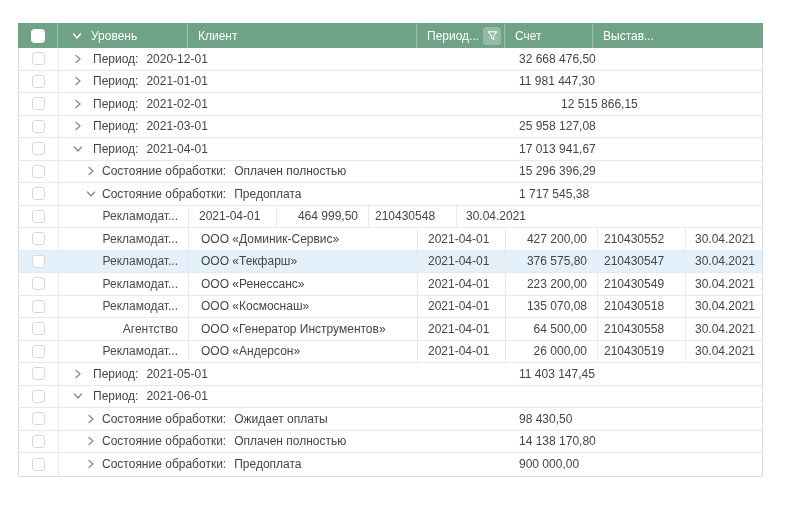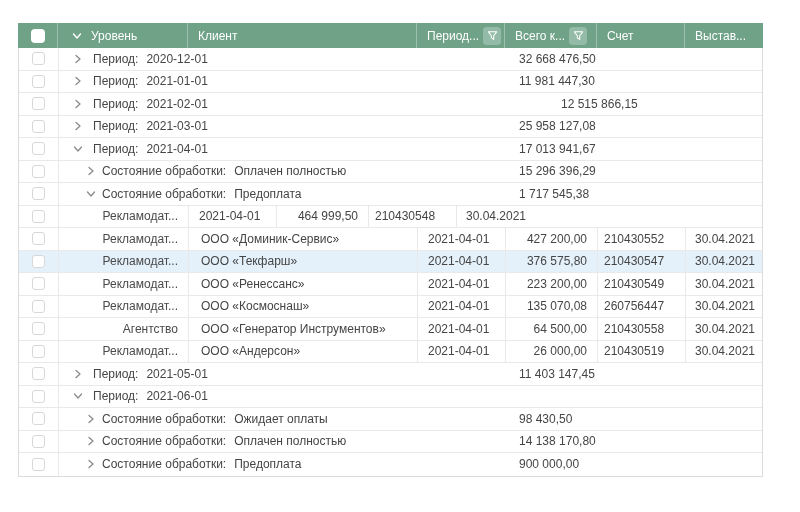--- a/index.html
+++ b/index.html
@@ -80,28 +80,20 @@
       <span class="lbl">Клиент</span>
     </div>
     <div class="hcell c-period">
       <span class="lbl">Период...</span>
       <span class="fbtn">
         <svg width="11" height="11" viewBox="0 0 12 12">
             <path d="M1.5 2 H10.5 L7.3 6.2 V10.3 L4.7 8.6 V6.2 Z" fill="none" stroke="#ffffff" stroke-width="1.1" stroke-linejoin="round"></path>
           </svg>
       </span>
     </div>
-    <div class="hcell c-total">
-      <span class="lbl">Всего к...</span>
-      <span class="fbtn">
-        <svg width="11" height="11" viewBox="0 0 12 12">
-            <path d="M1.5 2 H10.5 L7.3 6.2 V10.3 L4.7 8.6 V6.2 Z" fill="none" stroke="#ffffff" stroke-width="1.1" stroke-linejoin="round"></path>
-          </svg>
-      </span>
-    </div>
     <div class="hcell c-invoice">
       <span class="lbl">Счет</span>
     </div>
     <div class="hcell c-billed">
       <span class="lbl">Выстав...</span>
     </div>
   </div>
   <div id="grid-body">
       <div class="row">
         <div class="cell cb-cell">
@@ -252,21 +244,21 @@
         <div class="cell dcell d-billed">30.04.2021</div>
       </div>
       <div class="row">
         <div class="cell cb-cell">
           <span class="checkbox"></span>
         </div>
         <div class="cell dcell d-level">Рекламодат...</div>
         <div class="cell dcell d-client">ООО «Космоснаш»</div>
         <div class="cell dcell d-period">2021-04-01</div>
         <div class="cell dcell d-total">135 070,08</div>
-        <div class="cell dcell d-invoice">260756447</div>
+        <div class="cell dcell d-invoice">210430518</div>
         <div class="cell dcell d-billed">30.04.2021</div>
       </div>
       <div class="row">
         <div class="cell cb-cell">
           <span class="checkbox"></span>
         </div>
         <div class="cell dcell d-level">Агентство</div>
         <div class="cell dcell d-client">ООО «Генератор Инструментов»</div>
         <div class="cell dcell d-period">2021-04-01</div>
         <div class="cell dcell d-total">64 500,00</div>

